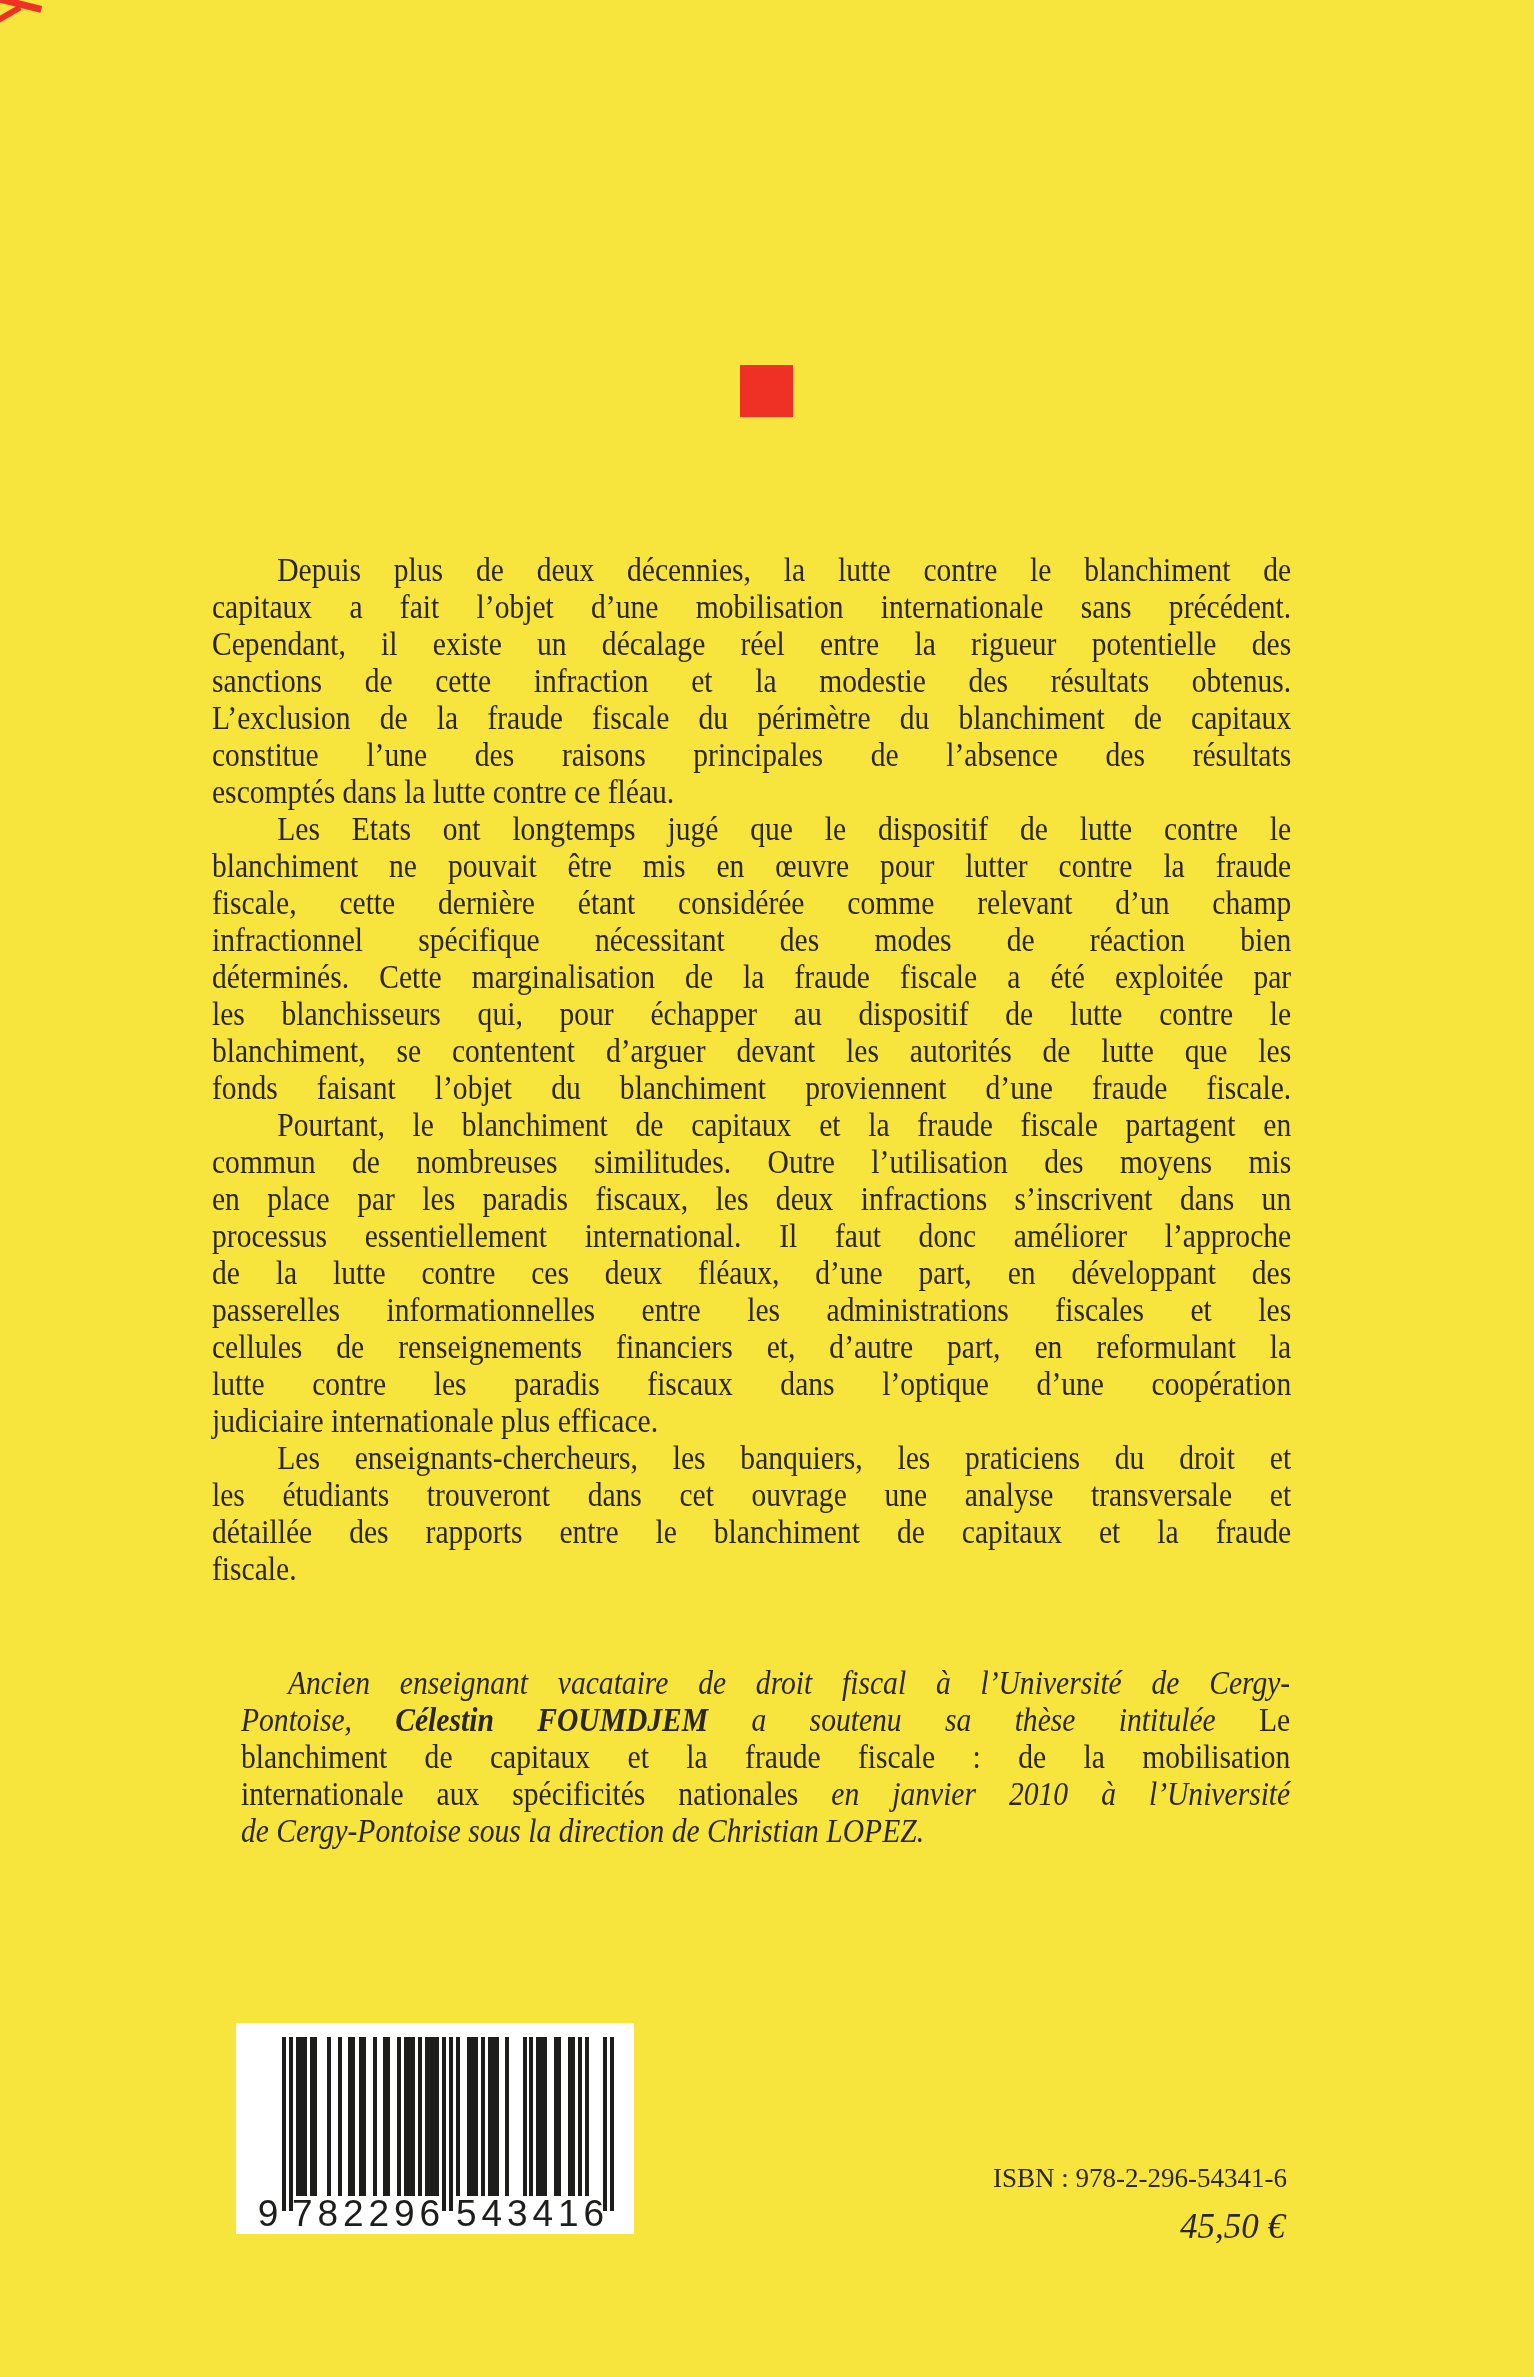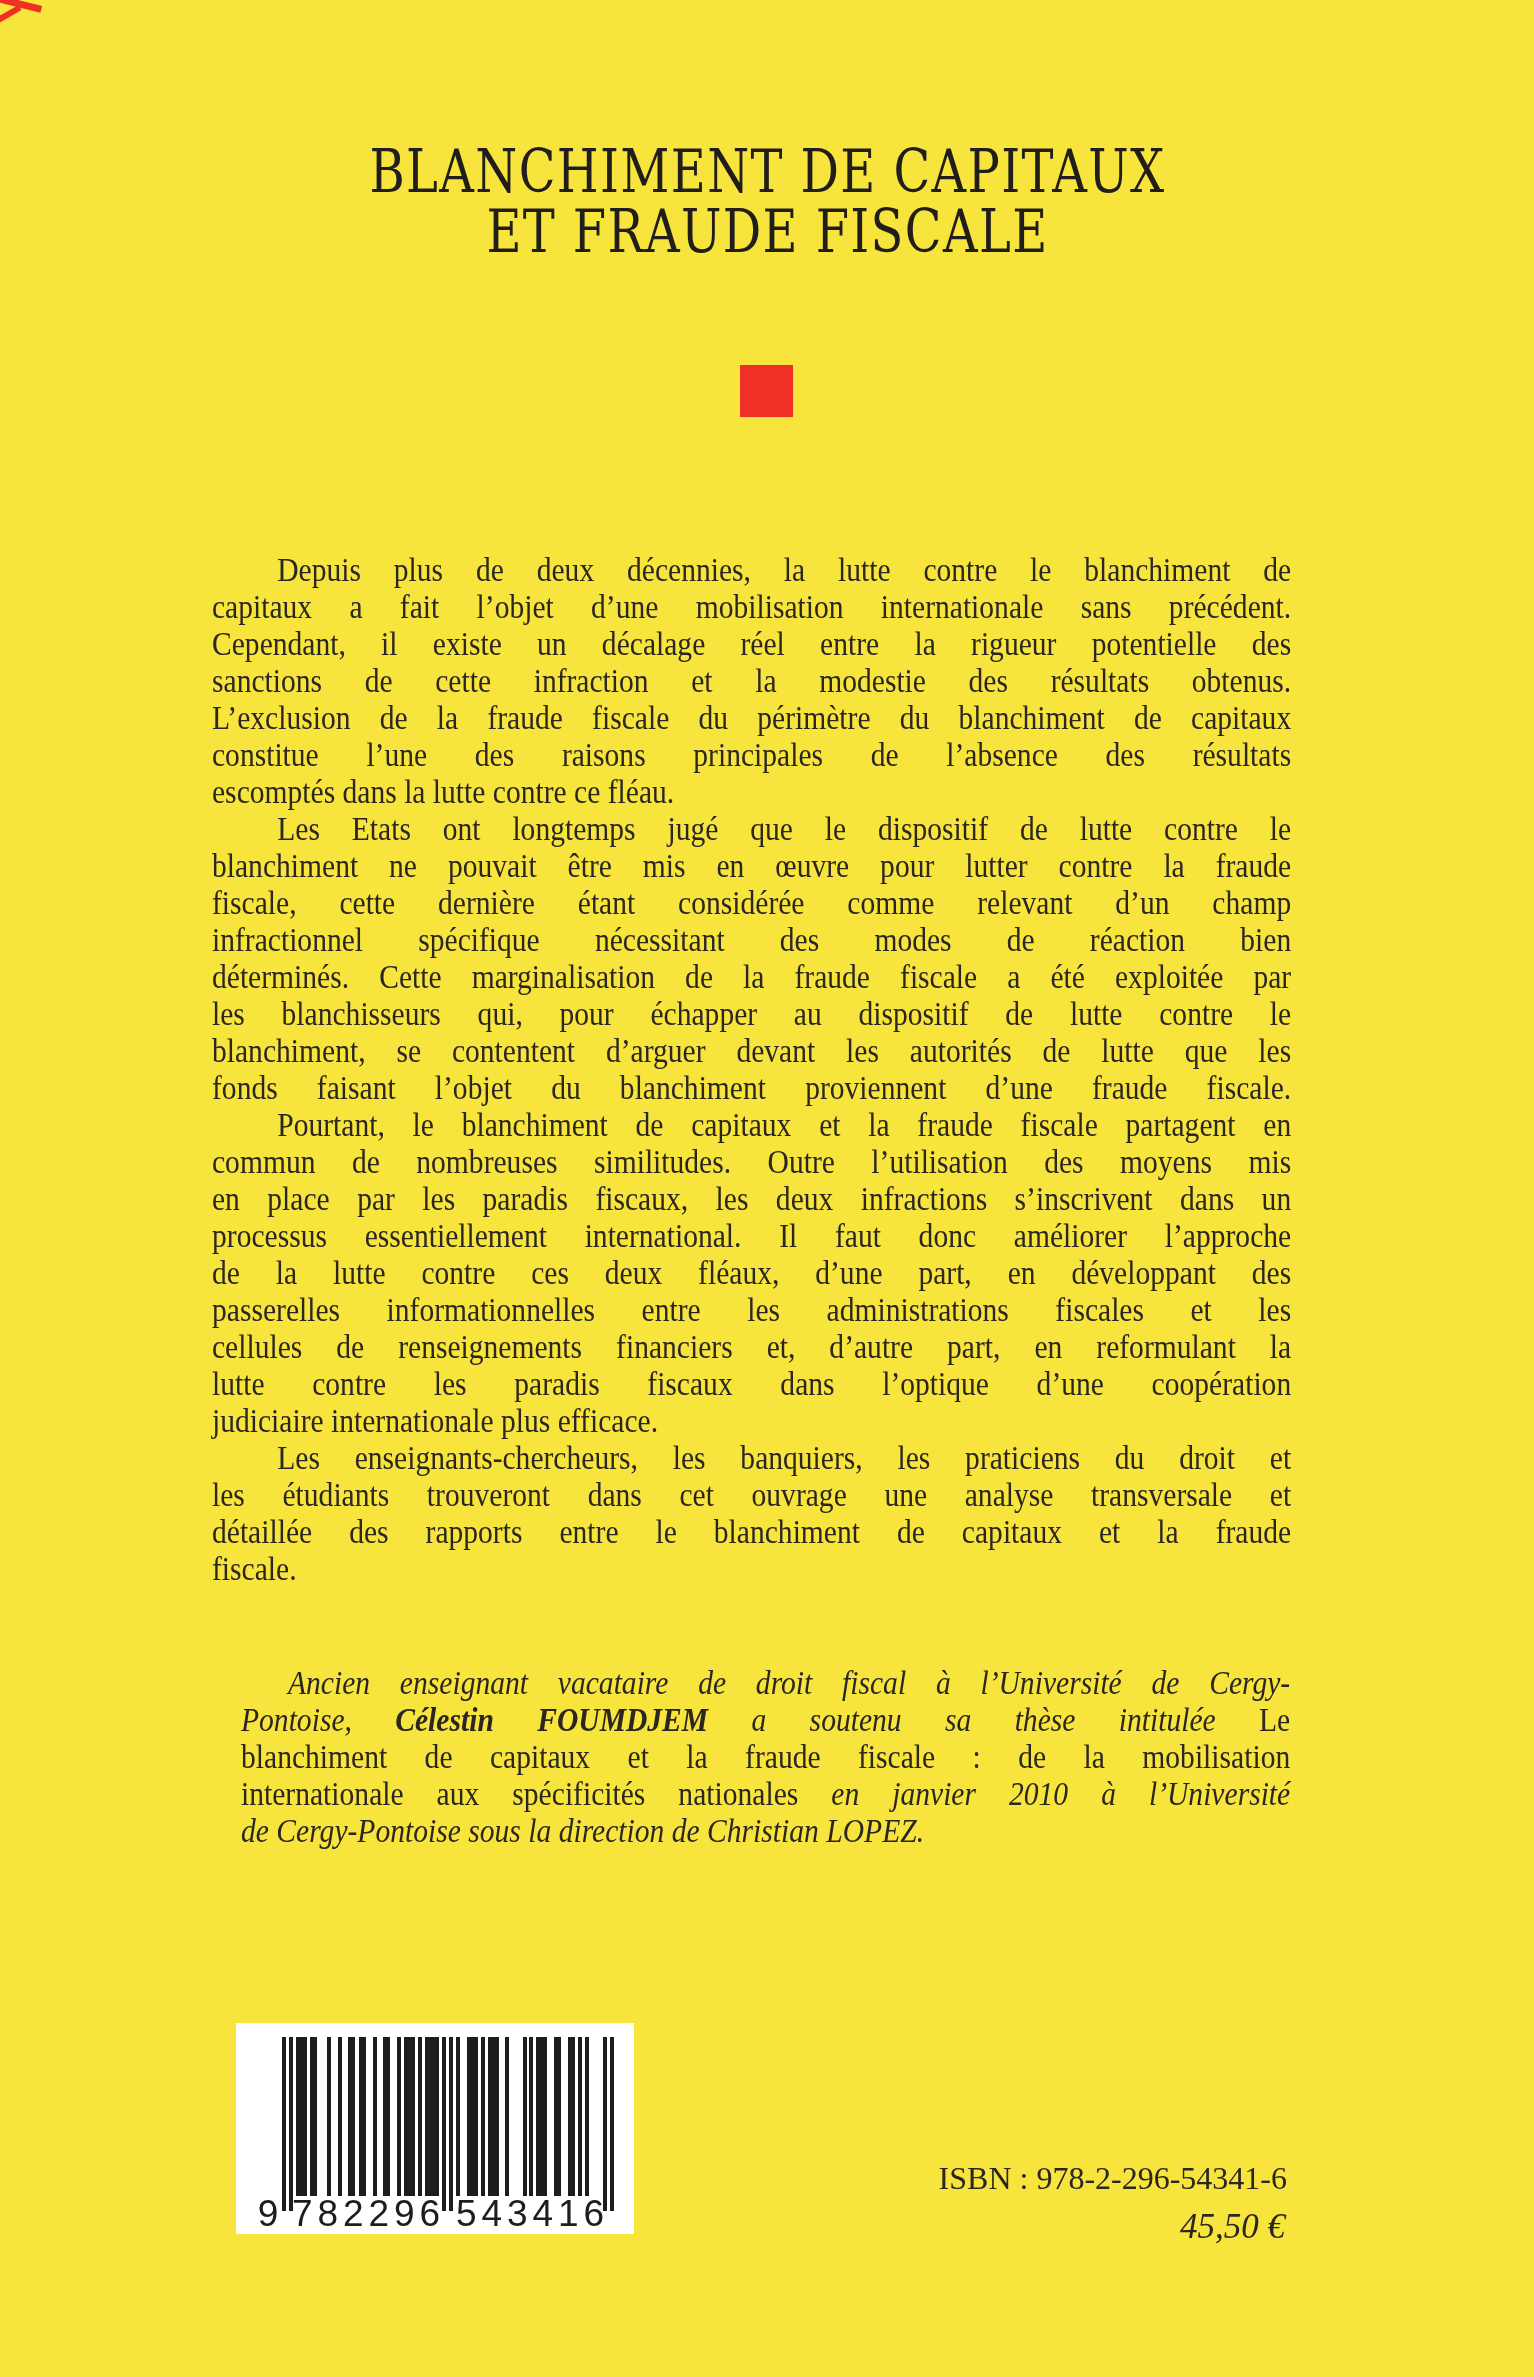--- a/index.html
+++ b/index.html
@@ -37,35 +37,31 @@
   .barcode-box { position:absolute; left:236px; top:2023px; width:398px; height:211px;
     background:#ffffff; }
   .bars { position:absolute; left:46px; top:14.3px; width:331px; height:174px; }
   .bar { position:absolute; top:0; background:#1d1d1b; }
   .bc-digits { position:absolute; font-family:"Liberation Sans", sans-serif;
     font-size:37px; line-height:34px; color:#1d1d1b; top:174px; }
   .bc-first { left:8.4px; width:34px; text-align:right; }
   .bc-g1 { left:56px;  width:148px; display:flex; justify-content:space-between; }
   .bc-g2 { left:220px; width:148px; display:flex; justify-content:space-between; }
   
-  .isbn  { position:absolute; right:248px; top:2160px; font-size:32px; line-height:37px; text-align:right; }
+  .isbn  { position:absolute; right:248px; top:2160px; font-size:27px; line-height:37px; text-align:right; }
   .price { position:absolute; right:250px; top:2208px; font-size:35px; line-height:37px; text-align:right;font-style:italic; }
 </style>
 </head>
 <body>
 
 <div class="page" style="background: rgb(247, 228, 60); color: rgb(43, 38, 32);">
 
   <div class="corner-mark-a" style="background: rgb(238, 49, 36);"></div>
   <div class="corner-mark-b" style="background: rgb(238, 49, 36);"></div>
 
-  <div class="title">
-    <div class="tline">BLANCHIMENT DE CAPITAUX</div>
-    <div class="tline">ET FRAUDE FISCALE</div>
-  </div>
 
   <div class="red-square" style="background: rgb(238, 49, 36);"></div>
 
   <div class="body-block" id="synopsis">
       <div class="para">
         <div class="line">Depuis plus de deux décennies, la lutte contre le blanchiment de</div>
         <div class="line">capitaux a fait l’objet d’une mobilisation internationale sans précédent.</div>
         <div class="line">Cependant, il existe un décalage réel entre la rigueur potentielle des</div>
         <div class="line">sanctions de cette infraction et la modestie des résultats obtenus.</div>
         <div class="line">L’exclusion de la fraude fiscale du périmètre du blanchiment de capitaux</div>

